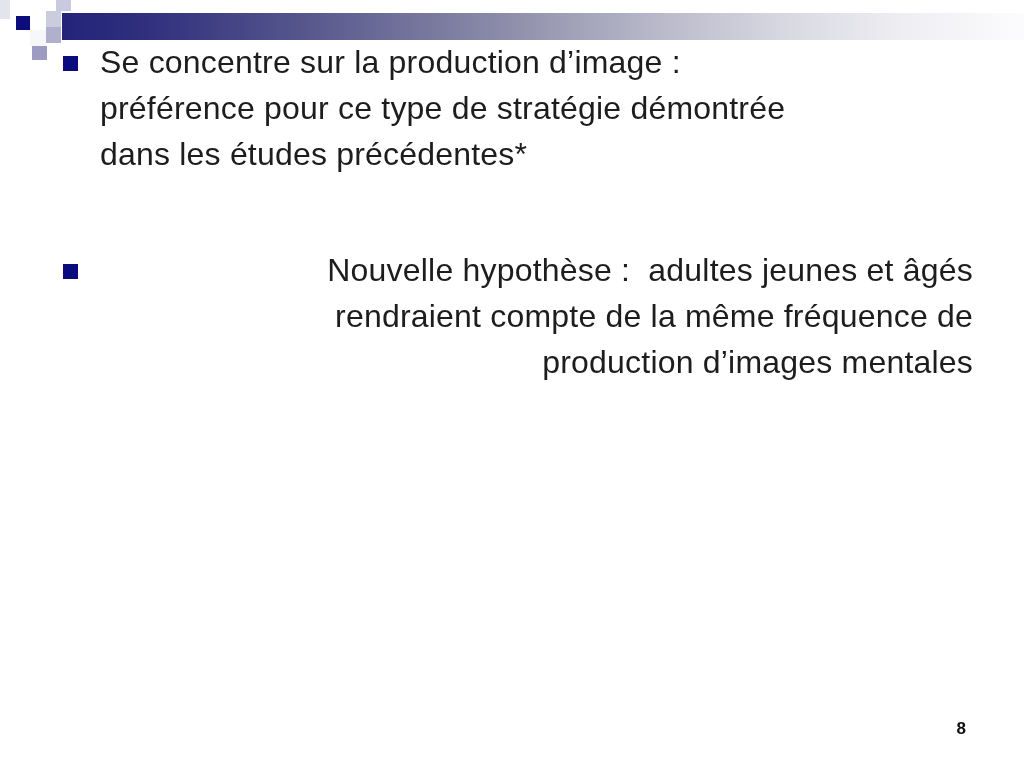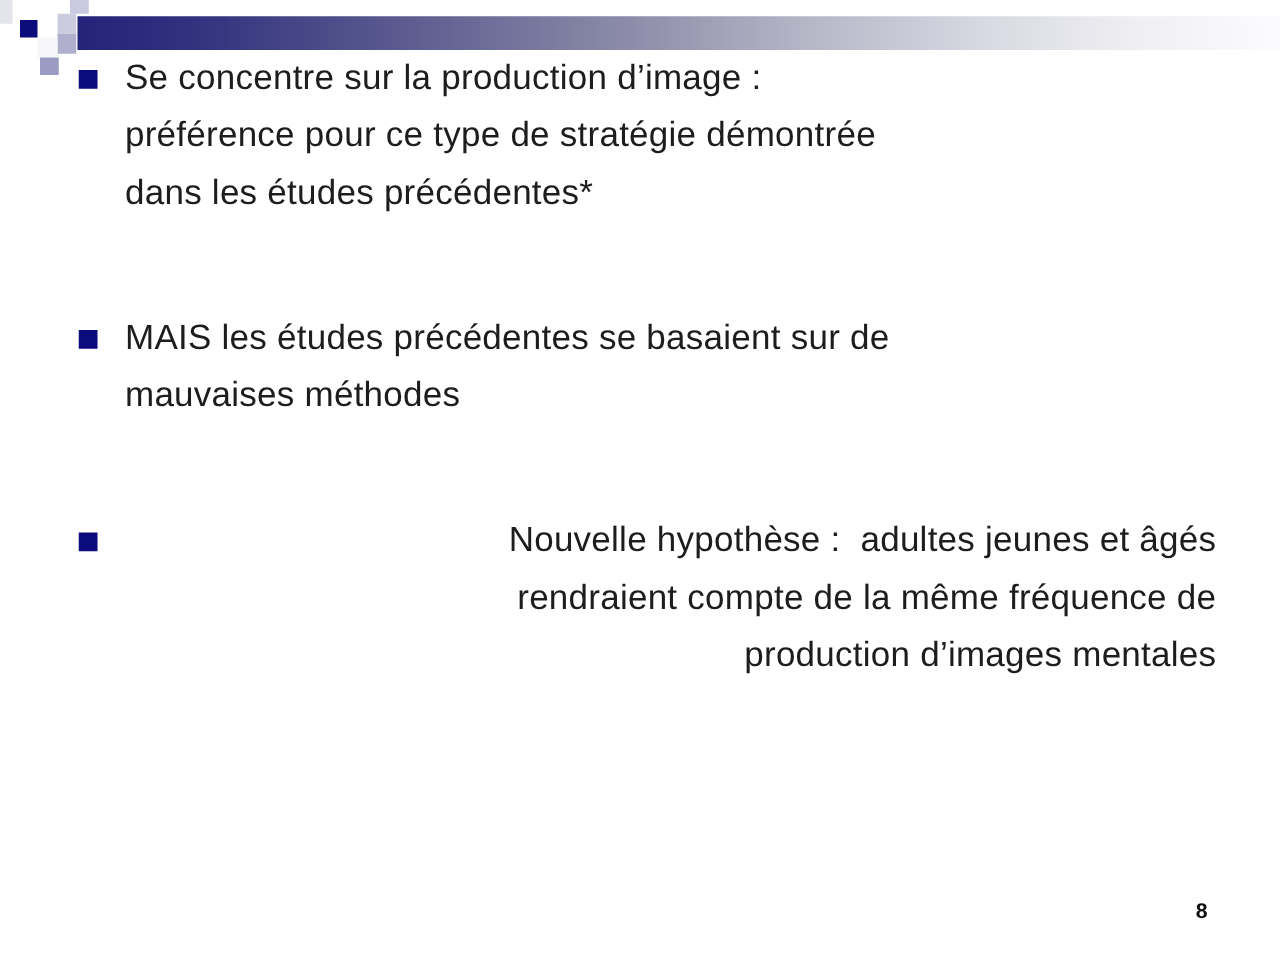--- a/index.html
+++ b/index.html
@@ -47,21 +47,21 @@
     left: 63px;
     top: 39px;
     width: 910px;
     list-style: none;
     margin: 0;
     padding: 0;
   }
   .content li {
     position: relative;
     padding-left: 37px;
-    font-size: 28px;
+    font-size: 32px;
     line-height: 46px;
     color: #1d1d1d;
     letter-spacing: 0.2px;
   }
   .content li .bullet-square {
     position: absolute;
     left: 0;
     top: 17px;
     width: 15px;
     height: 15px;
@@ -97,25 +97,20 @@
 
   <div class="header-bar"></div>
 
   <ul class="content">
     <li class="gap-large">
       <span class="bullet-square"></span>
       <span class="bullet-text">Se concentre sur la production d’image :
 préférence pour ce type de stratégie démontrée
 dans les études précédentes*</span>
     </li>
-    <li class="gap-large">
-      <span class="bullet-square"></span>
-      <span class="bullet-text">MAIS les études précédentes se basaient sur de
-mauvaises méthodes</span>
-    </li>
     <li class="gap-small">
       <span class="bullet-square"></span>
       <span class="bullet-text">Nouvelle hypothèse :  adultes jeunes et âgés
 rendraient compte de la même fréquence de
 production d’images mentales</span>
     </li>
   </ul>
 
   <div class="page-number">8</div>
 

